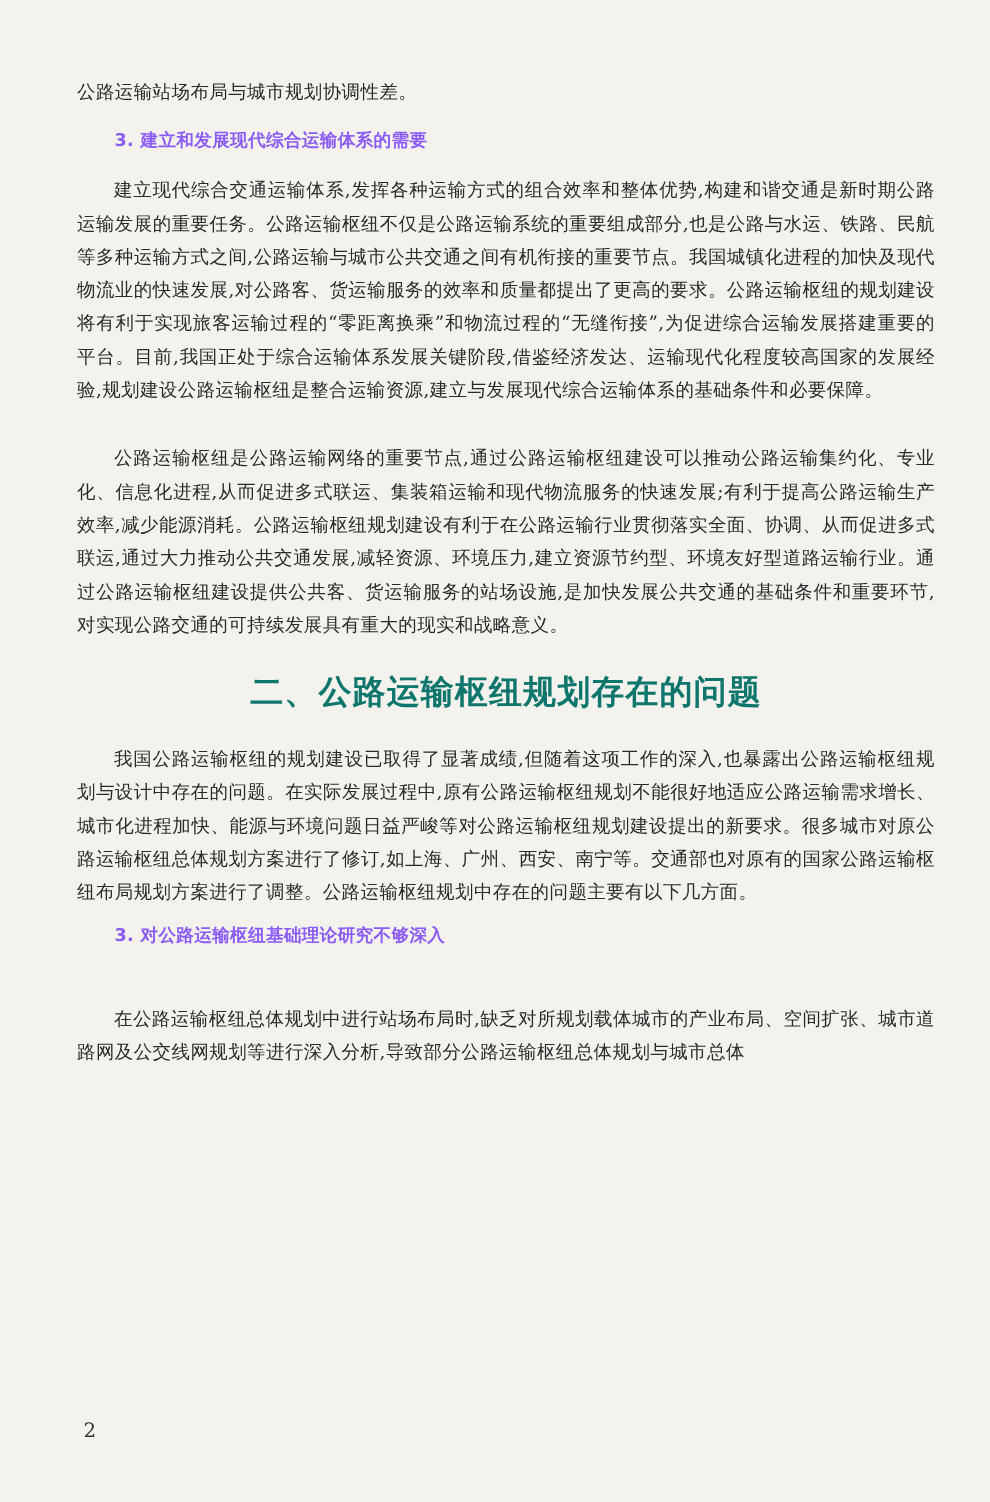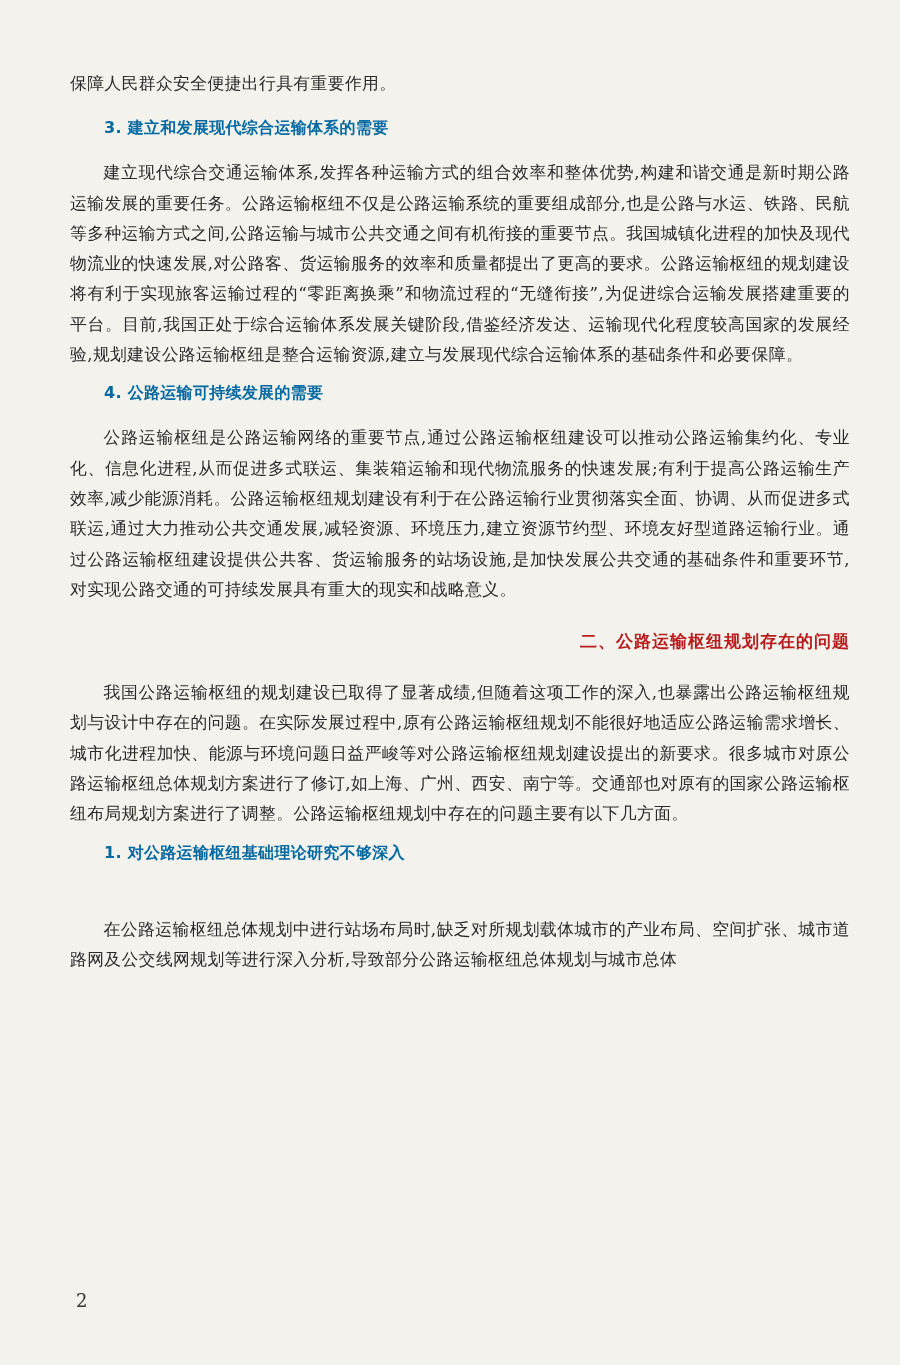--- a/index.html
+++ b/index.html
@@ -20,58 +20,57 @@
     letter-spacing: 0.4px;
   }
   .indent { text-indent: 2em; }
   .h3 {
     font-family: "DejaVu Sans", "Liberation Sans", sans-serif;
     font-weight: bold;
     font-size: 16px;
     margin: 0;
     padding-left: 34px;
     letter-spacing: 0.3px;
-    color: #0369a1;
+    color: #8b5cf6;
   }
   .h2 {
     font-family: "DejaVu Serif", "Liberation Serif", serif;
-    font-size: 17px;
-    text-align: right;
+    font-size: 30px;
+    text-align: center;
     margin: 0;
-    color: #b91c1c;
+    color: #0f766e;
     letter-spacing: 1px;
   }
   .pagenum {
     position: absolute; left: 76px; top: 1290px;
     font-size: 18px; color: #333;
   }
 </style>
 </head>
 <body>
 
 <div class="page">
-  <p class="p">保障人民群众安全便捷出行具有重要作用。</p>
+  <p class="p">公路运输站场布局与城市规划协调性差。</p>
 
   <div style="height:20px"></div>
   <h3 class="h3">3. 建立和发展现代综合运输体系的需要</h3>
   <div style="height:18px"></div>
   <p class="p indent">建立现代综合交通运输体系,发挥各种运输方式的组合效率和整体优势,构建和谐交通是新时期公路运输发展的重要任务。公路运输枢纽不仅是公路运输系统的重要组成部分,也是公路与水运、铁路、民航等多种运输方式之间,公路运输与城市公共交通之间有机衔接的重要节点。我国城镇化进程的加快及现代物流业的快速发展,对公路客、货运输服务的效率和质量都提出了更高的要求。公路运输枢纽的规划建设将有利于实现旅客运输过程的“零距离换乘”和物流过程的“无缝衔接”,为促进综合运输发展搭建重要的平台。目前,我国正处于综合运输体系发展关键阶段,借鉴经济发达、运输现代化程度较高国家的发展经验,规划建设公路运输枢纽是整合运输资源,建立与发展现代综合运输体系的基础条件和必要保障。</p>
 
   <div style="height:14px"></div>
-  <h3 class="h3">4. 公路运输可持续发展的需要</h3>
   <div style="height:18px"></div>
   <p class="p indent">公路运输枢纽是公路运输网络的重要节点,通过公路运输枢纽建设可以推动公路运输集约化、专业化、信息化进程,从而促进多式联运、集装箱运输和现代物流服务的快速发展;有利于提高公路运输生产效率,减少能源消耗。公路运输枢纽规划建设有利于在公路运输行业贯彻落实全面、协调、从而促进多式联运,通过大力推动公共交通发展,减轻资源、环境压力,建立资源节约型、环境友好型道路运输行业。通过公路运输枢纽建设提供公共客、货运输服务的站场设施,是加快发展公共交通的基础条件和重要环节,对实现公路交通的可持续发展具有重大的现实和战略意义。</p>
 
   <div style="height:26px"></div>
   <h2 class="h2">二、公路运输枢纽规划存在的问题</h2>
   <div style="height:24px"></div>
   <p class="p indent">我国公路运输枢纽的规划建设已取得了显著成绩,但随着这项工作的深入,也暴露出公路运输枢纽规划与设计中存在的问题。在实际发展过程中,原有公路运输枢纽规划不能很好地适应公路运输需求增长、城市化进程加快、能源与环境问题日益严峻等对公路运输枢纽规划建设提出的新要求。很多城市对原公路运输枢纽总体规划方案进行了修订,如上海、广州、西安、南宁等。交通部也对原有的国家公路运输枢纽布局规划方案进行了调整。公路运输枢纽规划中存在的问题主要有以下几方面。</p>
 
   <div style="height:14px"></div>
-  <h3 class="h3">1. 对公路运输枢纽基础理论研究不够深入</h3>
+  <h3 class="h3">3. 对公路运输枢纽基础理论研究不够深入</h3>
   <div style="height:18px"></div>
 
   <div style="height:14px"></div>
   <div style="height:18px"></div>
   <p class="p indent">在公路运输枢纽总体规划中进行站场布局时,缺乏对所规划载体城市的产业布局、空间扩张、城市道路网及公交线网规划等进行深入分析,导致部分公路运输枢纽总体规划与城市总体</p>
 </div>
 
 <div class="pagenum">2</div>
 
 </body></html>

